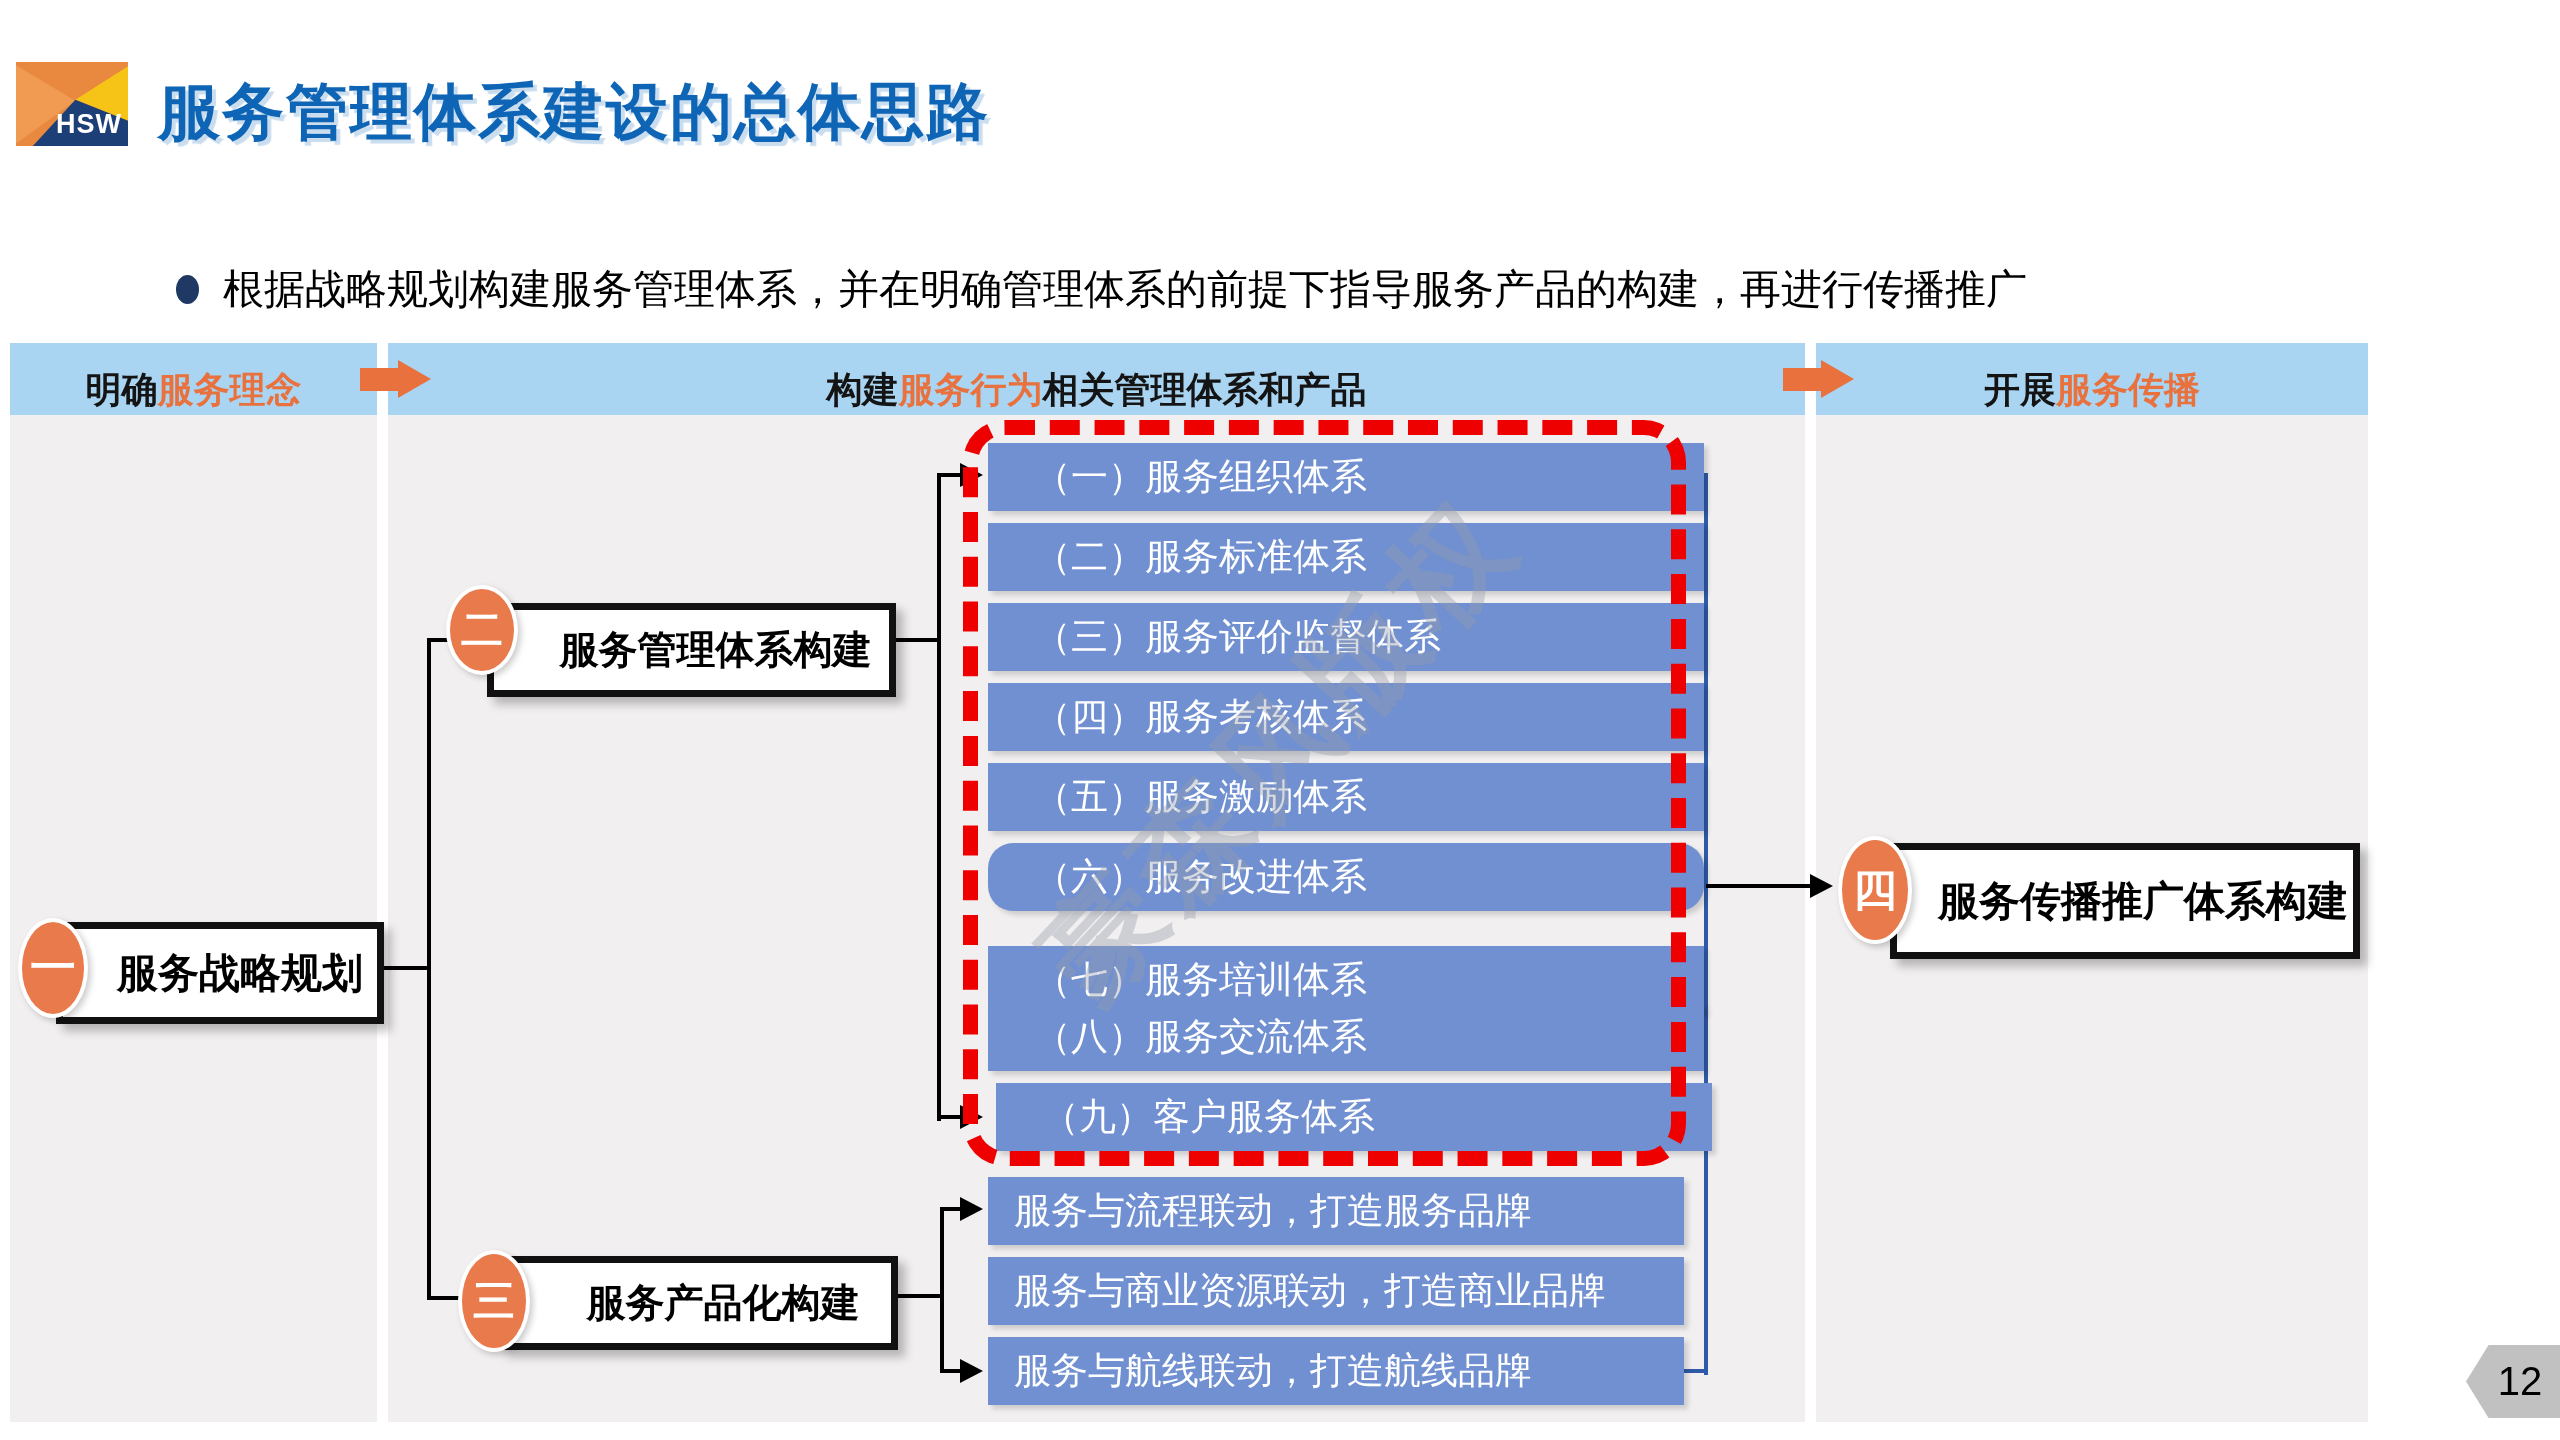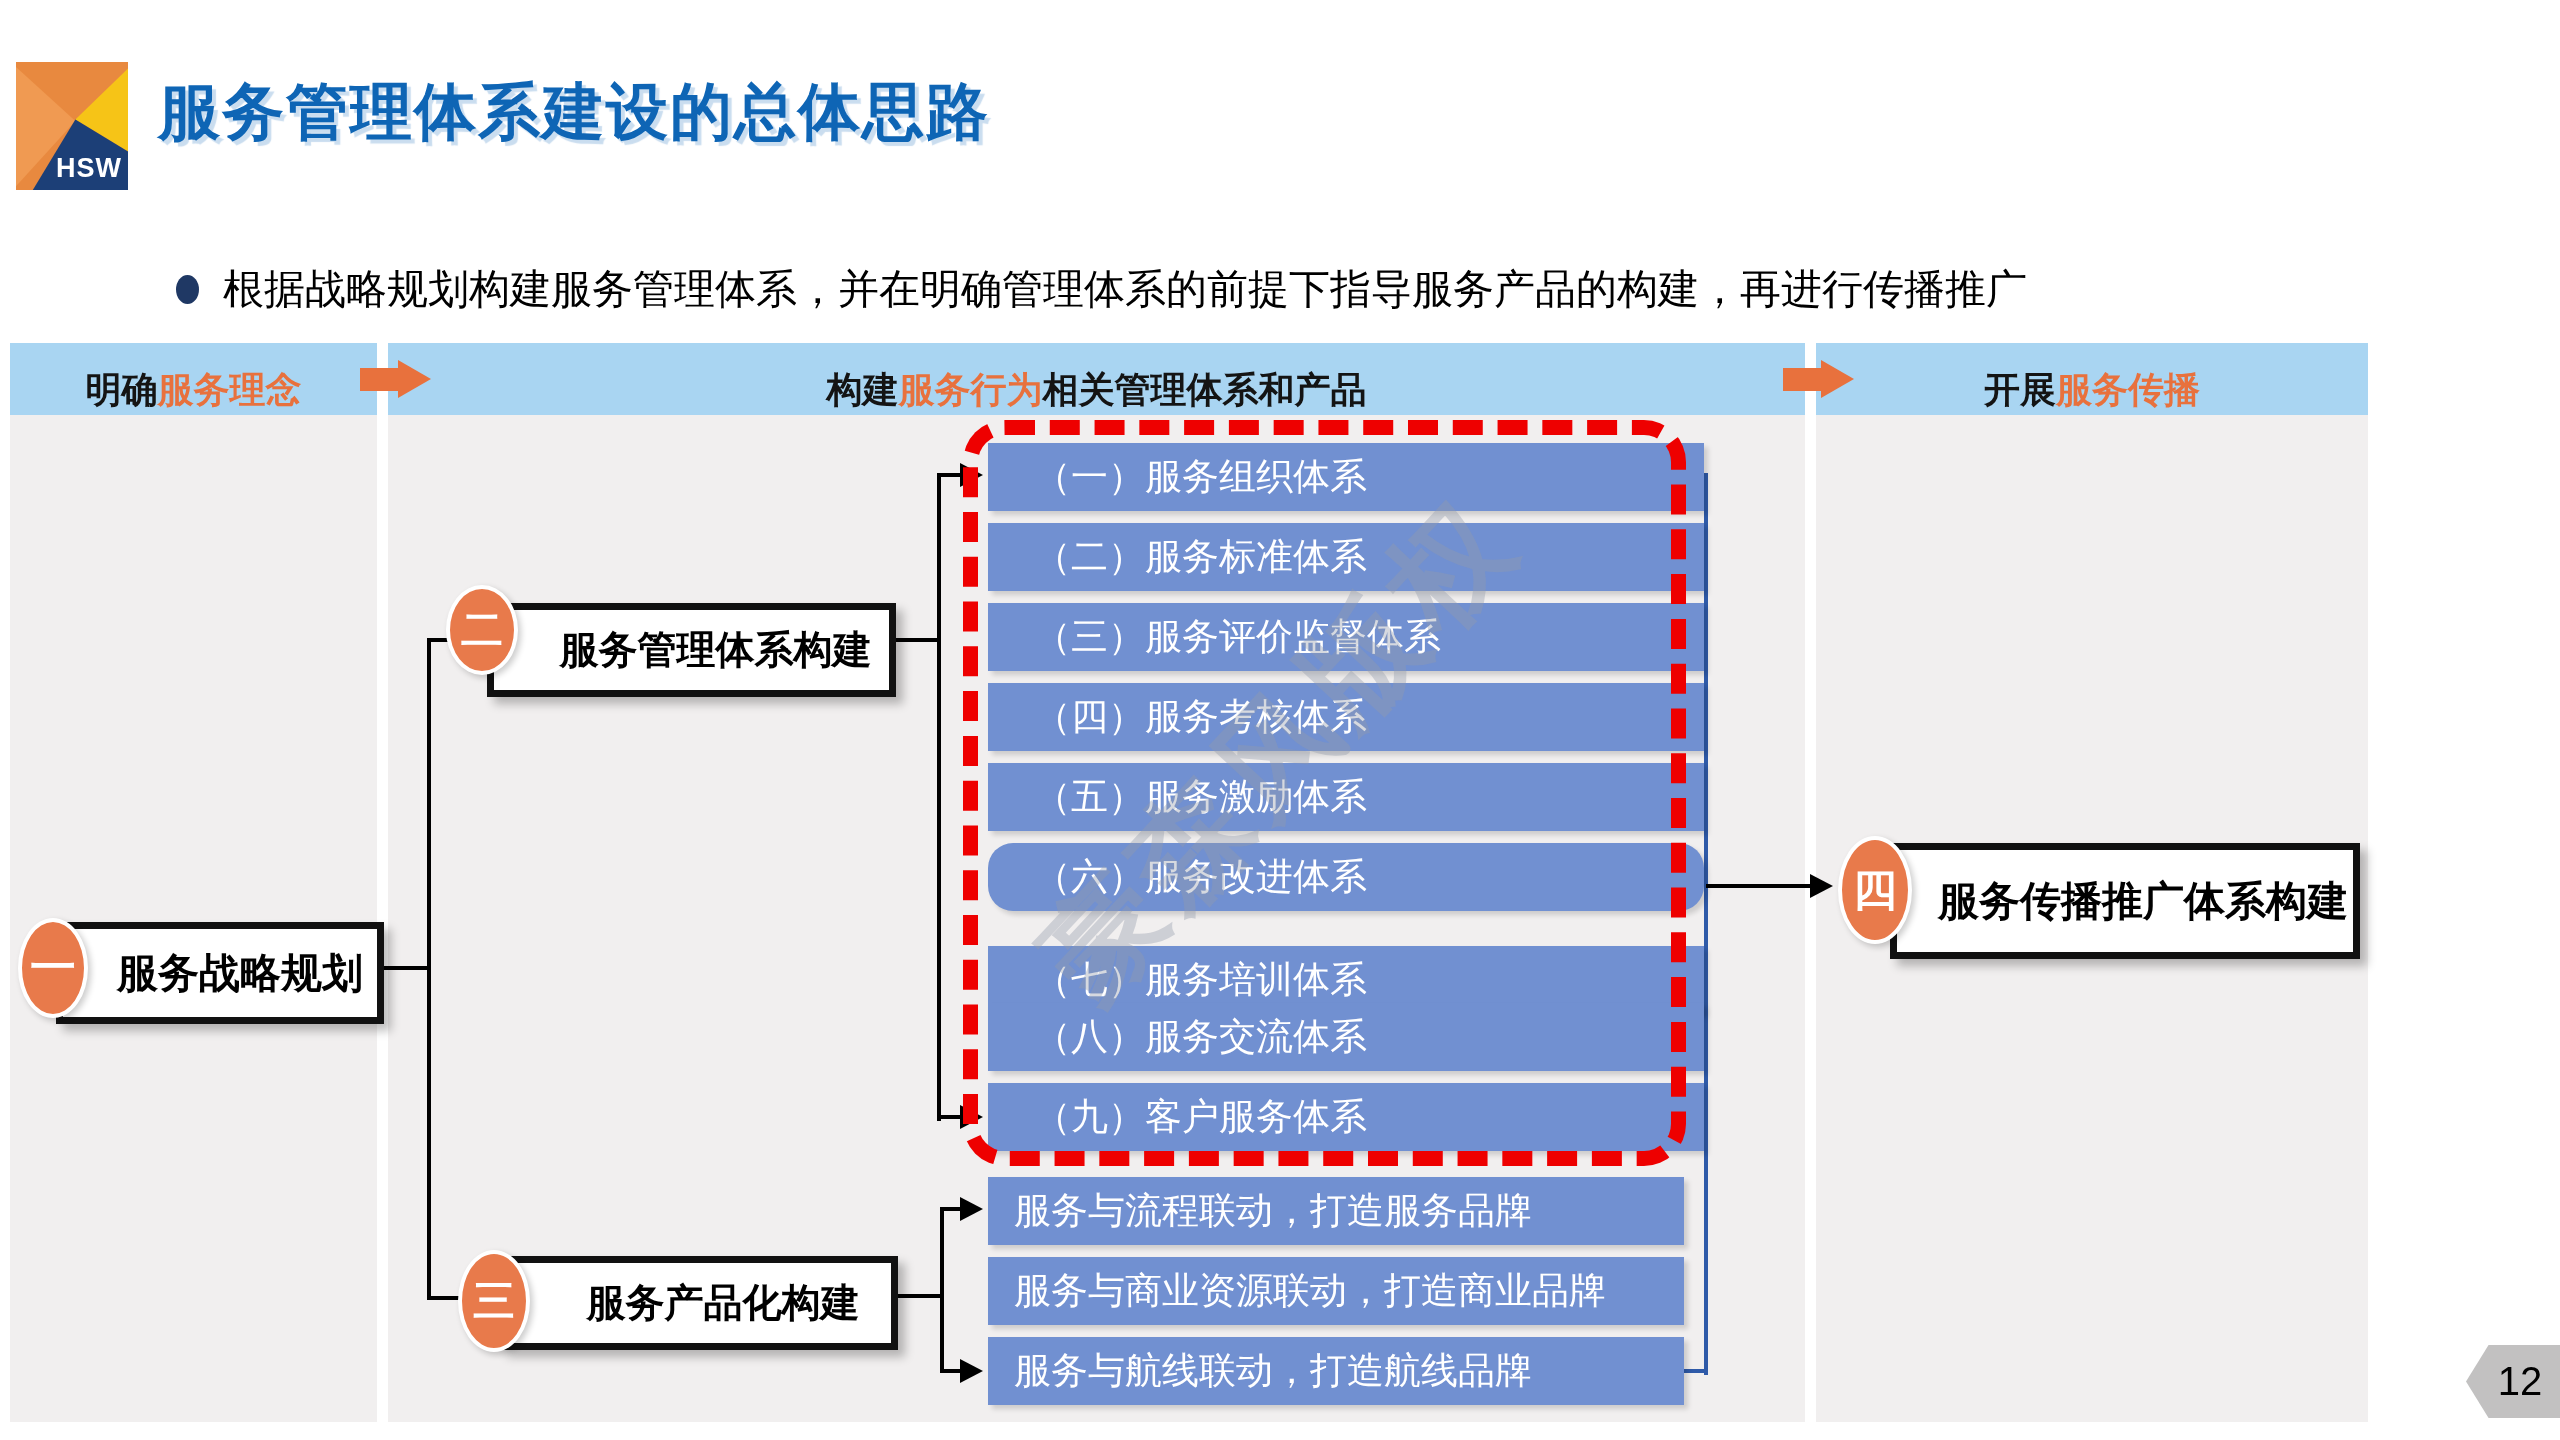--- a/index.html
+++ b/index.html
@@ -1,21 +1,21 @@
 <!DOCTYPE html>
 <html><head>
 <meta charset="utf-8">
 <style>
   html,body{margin:0;padding:0;background:#fff;}
   #slide{
     position:relative;width:2560px;height:1440px;background:#ffffff;overflow:hidden;
     font-family:"Liberation Sans","DejaVu Sans",sans-serif;
   }
   
-  .logo{position:absolute;left:16px;top:62px;width:112px;height:128px;background:#e8893f;}
+  .logo{position:absolute;left:16px;top:62px;width:112px;height:84px;background:#e8893f;}
   .logo .lt{position:absolute;inset:0;background:#f09a52;clip-path:polygon(0 4%,53% 46%,0 97%);}
   .logo .yl{position:absolute;inset:0;background:#f6c417;clip-path:polygon(100% 5%,100% 70%,53% 45%);}
   .logo .nv{position:absolute;inset:0;background:#1c3f77;clip-path:polygon(53% 45%,100% 70%,100% 100%,15% 100%);}
   .logo .hsw{position:absolute;right:6px;bottom:6px;color:#fff;font-weight:bold;font-size:27px;letter-spacing:1px;}
   
   .title{position:absolute;left:158px;top:70px;font-size:62px;font-weight:bold;color:#0e65b5;
          letter-spacing:2px;text-shadow:4px 4px 1px rgba(14,101,181,0.22);white-space:nowrap;}
   .bullet-line{position:absolute;left:176px;top:224px;height:58px;display:flex;align-items:center;margin-top:36px;}
   .bullet-dot{width:23px;height:29px;border-radius:50%;background:#1f3864;margin-right:24px;flex:0 0 auto;}
   .bullet-text{font-size:41px;font-weight:500;color:#000;white-space:nowrap;}
@@ -145,21 +145,21 @@
   <div class="badge" style="left:1838px;top:836px;width:66px;height:100px;font-size:44px;">四</div>
 
   <div class="brow mid" style="top:443px;">（一）服务组织体系</div>
   <div class="brow mid" style="top:523px;">（二）服务标准体系</div>
   <div class="brow mid" style="top:603px;">（三）服务评价监督体系</div>
   <div class="brow mid" style="top:683px;">（四）服务考核体系</div>
   <div class="brow mid" style="top:763px;">（五）服务激励体系</div>
   <div class="brow mid" style="top:843px;border-radius:25px;">（六）服务改进体系</div>
   <div class="brow mid" style="top:946px;">（七）服务培训体系</div>
   <div class="brow mid" style="top:1003px;">（八）服务交流体系</div>
-  <div class="brow mid" style="top:1083px;">（九）客户服务体系</div>
+  <div class="brow mid" style="top:1083px;margin-left:8px;">（九）客户服务体系</div>
 
   <div class="redframe"></div>
 
   <div class="brow bot" style="top:1177px;">服务与流程联动，打造服务品牌</div>
   <div class="brow bot" style="top:1257px;">服务与商业资源联动，打造商业品牌</div>
   <div class="brow bot" style="top:1337px;">服务与航线联动，打造航线品牌</div>
 
   <div class="watermark">豪森风版权</div>
 
   <div class="pagetag">

